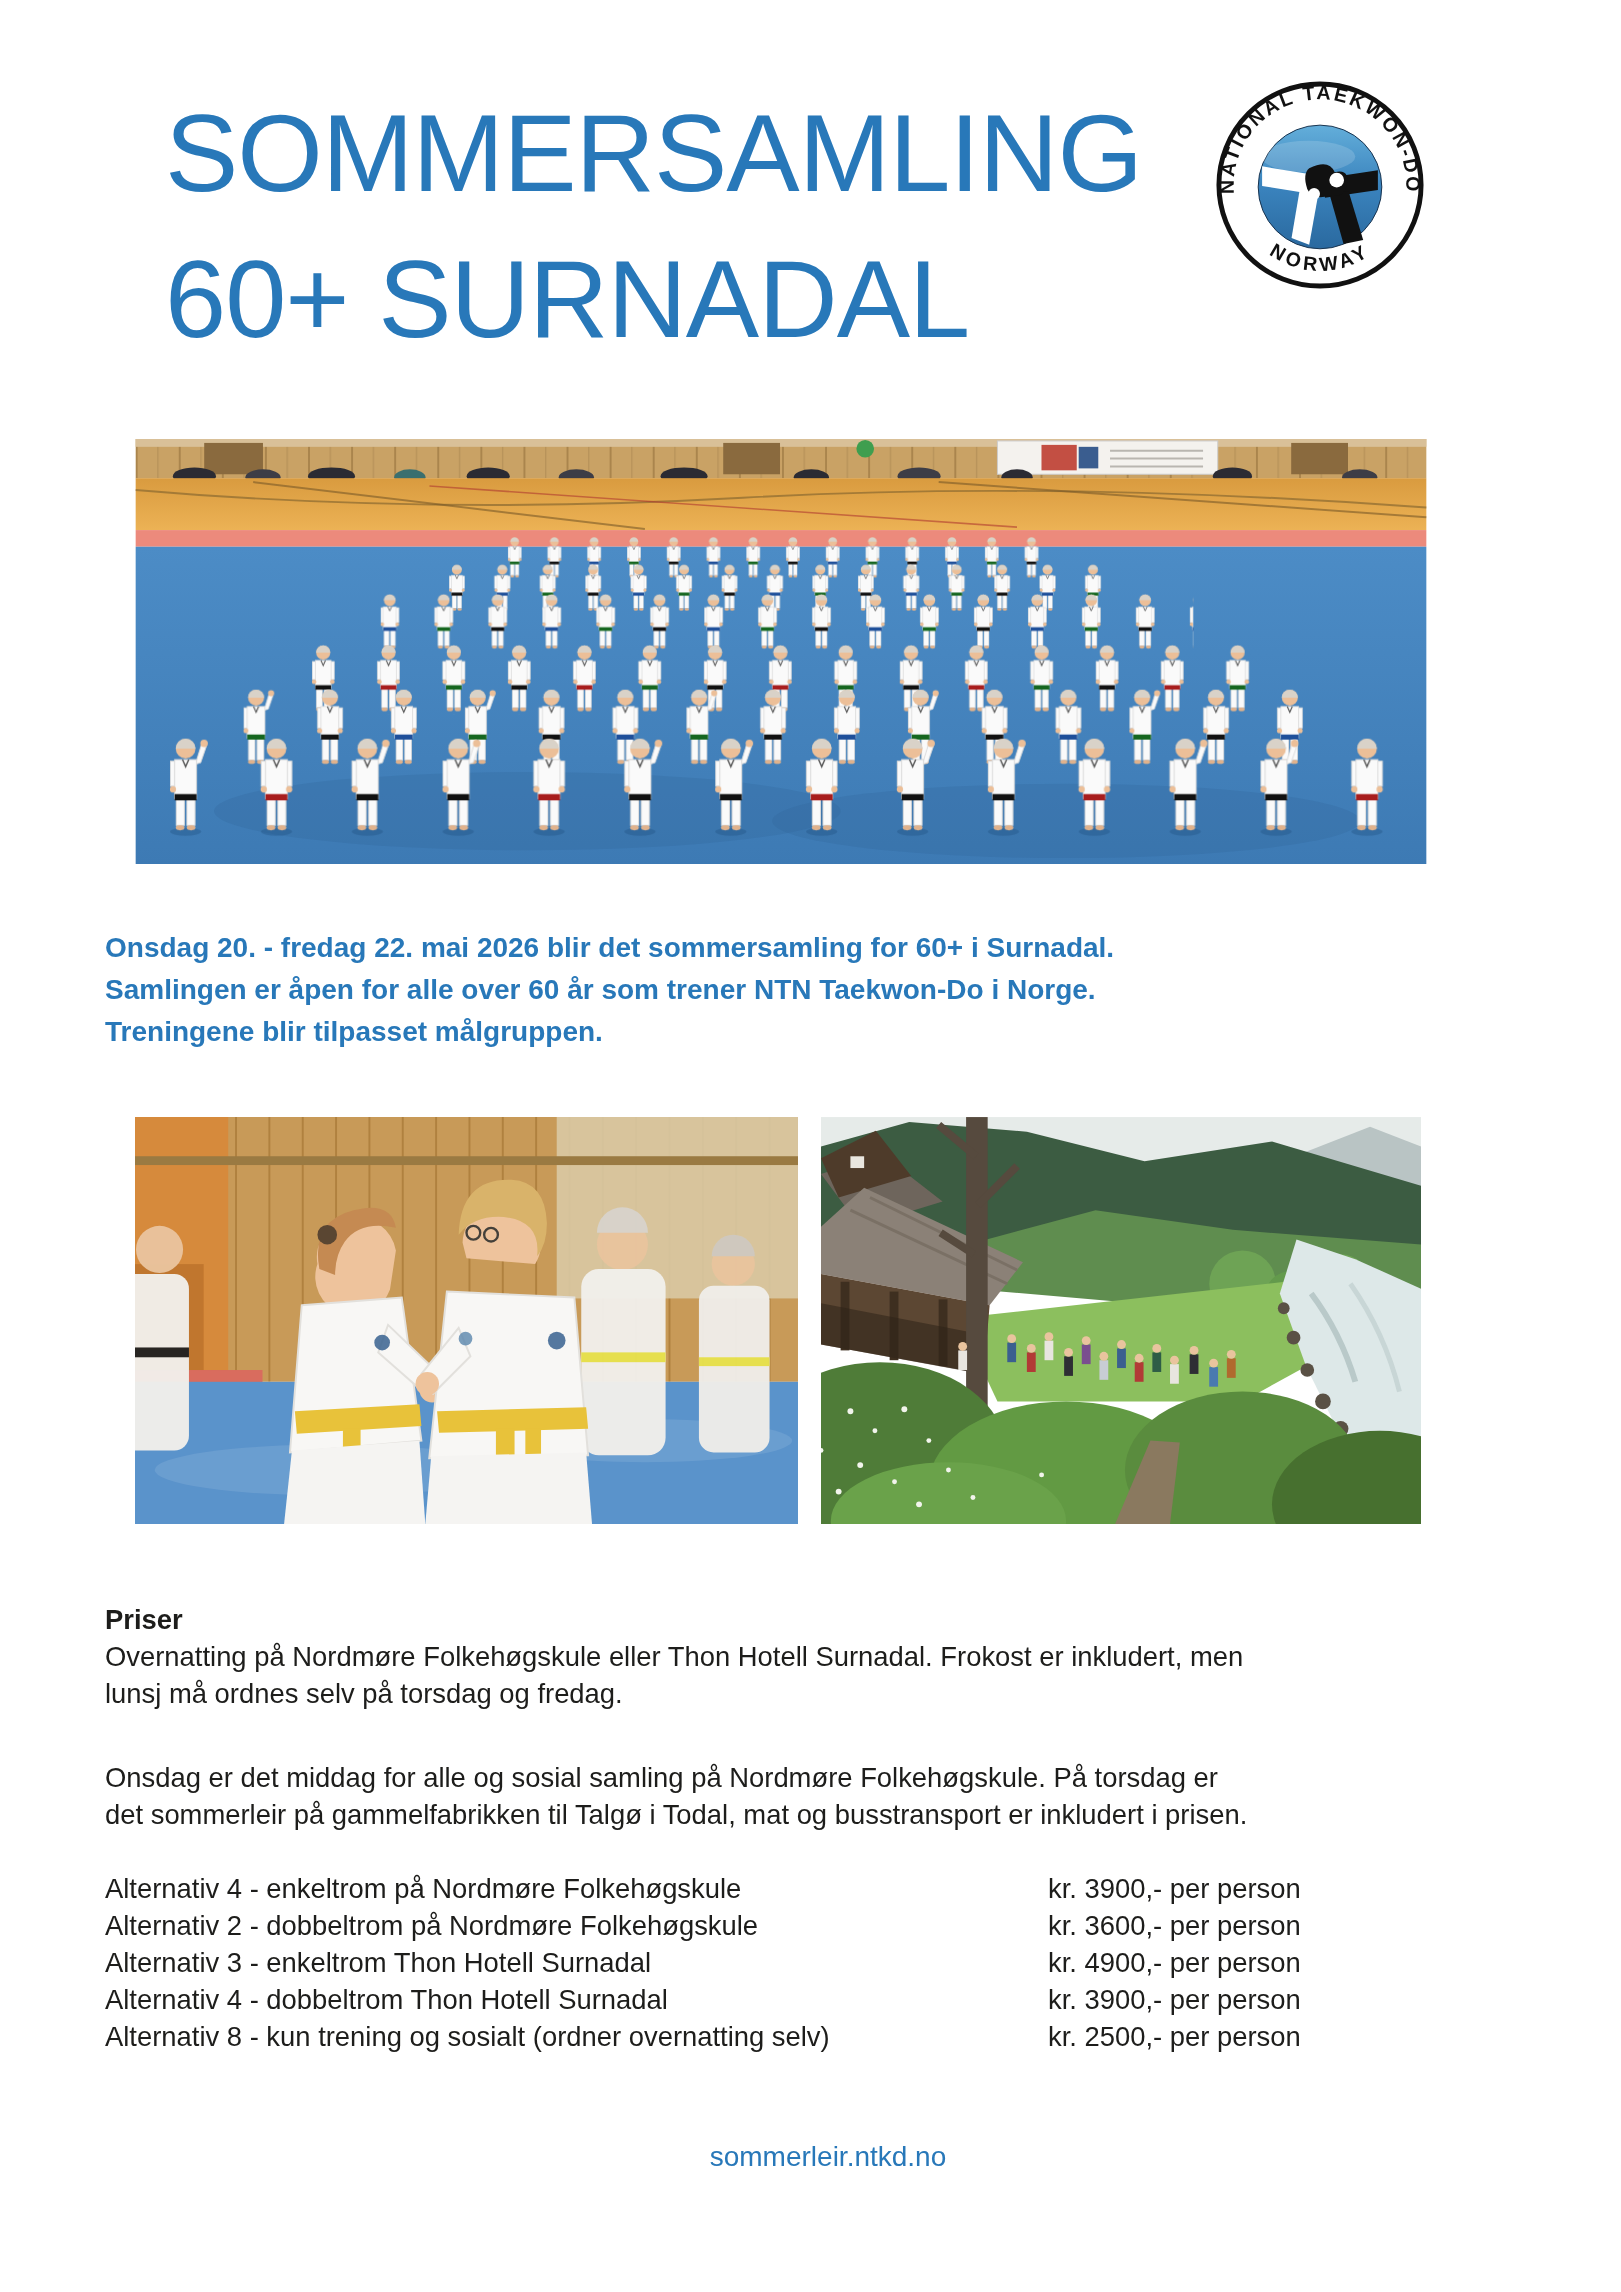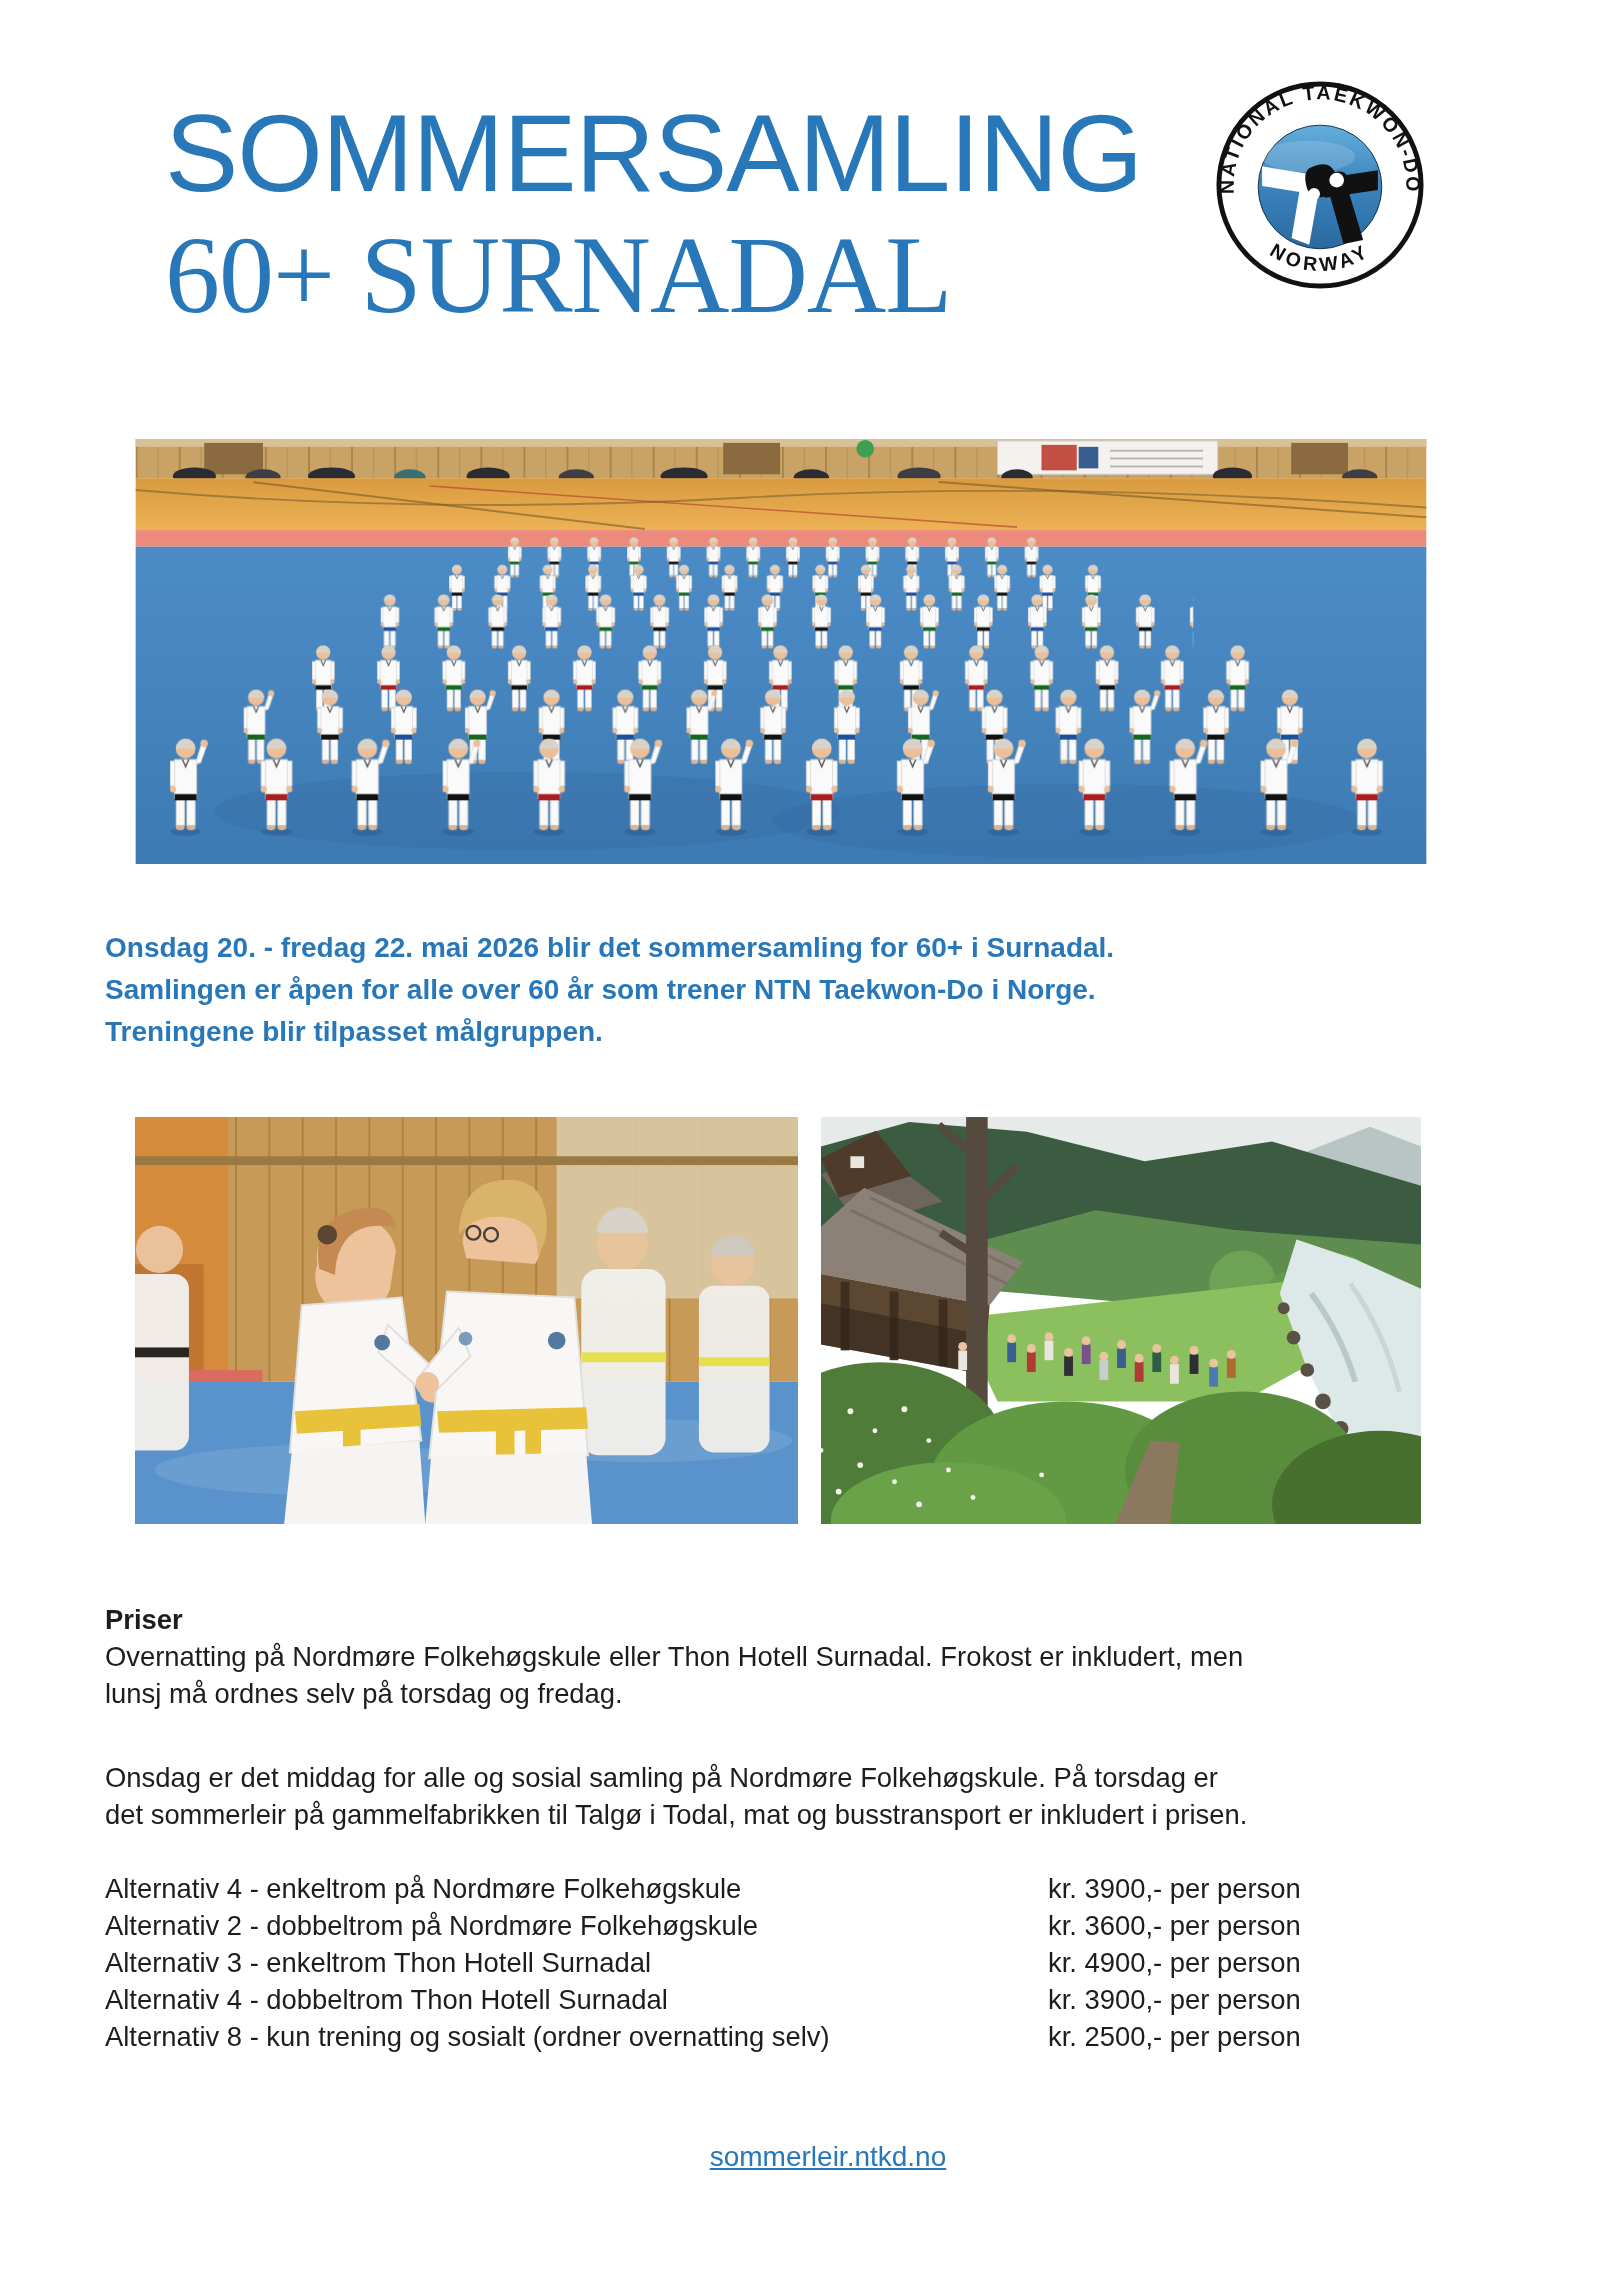--- a/index.html
+++ b/index.html
@@ -1,39 +1,39 @@
 <!DOCTYPE html>
 <html><head>
 <meta charset="utf-8">
 <style>
   html,body{margin:0;padding:0;background:#ffffff;}
   .page{position:relative;width:1472px;height:2293px;background:#ffffff;overflow:hidden;
         font-family:"Liberation Sans", sans-serif;color:#1d1d1b;}
   .title-line{position:absolute;left:165px;color:#2878b9;font-size:110px;line-height:1;
               font-weight:400;letter-spacing:-1px;white-space:nowrap;}
   #title1{top:98px;}
-  #title2{top:220px;font-family:Liberation Serif, serif;}
+  #title2{top:244px;}
   .logo-wrap{position:absolute;left:1215px;top:80px;width:210px;height:210px;}
   .photo{position:absolute;overflow:hidden;}
   #photo-group{left:135px;top:439px;width:1292px;height:425px;}
   #photo-belt{left:135px;top:1117px;width:663px;height:407px;}
   #photo-cabin{left:821px;top:1117px;width:600px;height:407px;}
   .intro{position:absolute;left:105px;top:927px;font-size:28px;line-height:42px;
          font-weight:700;color:#2878b9;white-space:nowrap;}
   .body-txt{font-size:27.4px;line-height:37px;color:#1d1d1b;white-space:nowrap;}
   #priser-h{position:absolute;left:105px;top:1601px;font-size:27.4px;font-weight:700;}
   #para1{position:absolute;left:105px;top:1638px;}
   #para2{position:absolute;left:105px;top:1759px;}
   .price-list{position:absolute;left:105px;top:1870px;font-size:27.4px;line-height:37px;}
   .price-row{display:flex;}
   .price-label{width:943px;white-space:nowrap;}
   .price-value{white-space:nowrap;}
   .footer-link{position:absolute;left:0;top:2141px;width:1621px;text-align:center;
                font-size:28px;}
-  .footer-link a{color:#2878b9;text-decoration:underline;cursor:pointer;margin-left:35px;}
+  .footer-link a{color:#2878b9;cursor:pointer;margin-left:35px;}
   svg{display:block;}
 </style>
 </head>
 <body>
 
 <div class="page">
 
   <div class="title-line" id="title1">SOMMERSAMLING</div>
   <div class="title-line" id="title2">60+ SURNADAL</div>
 

